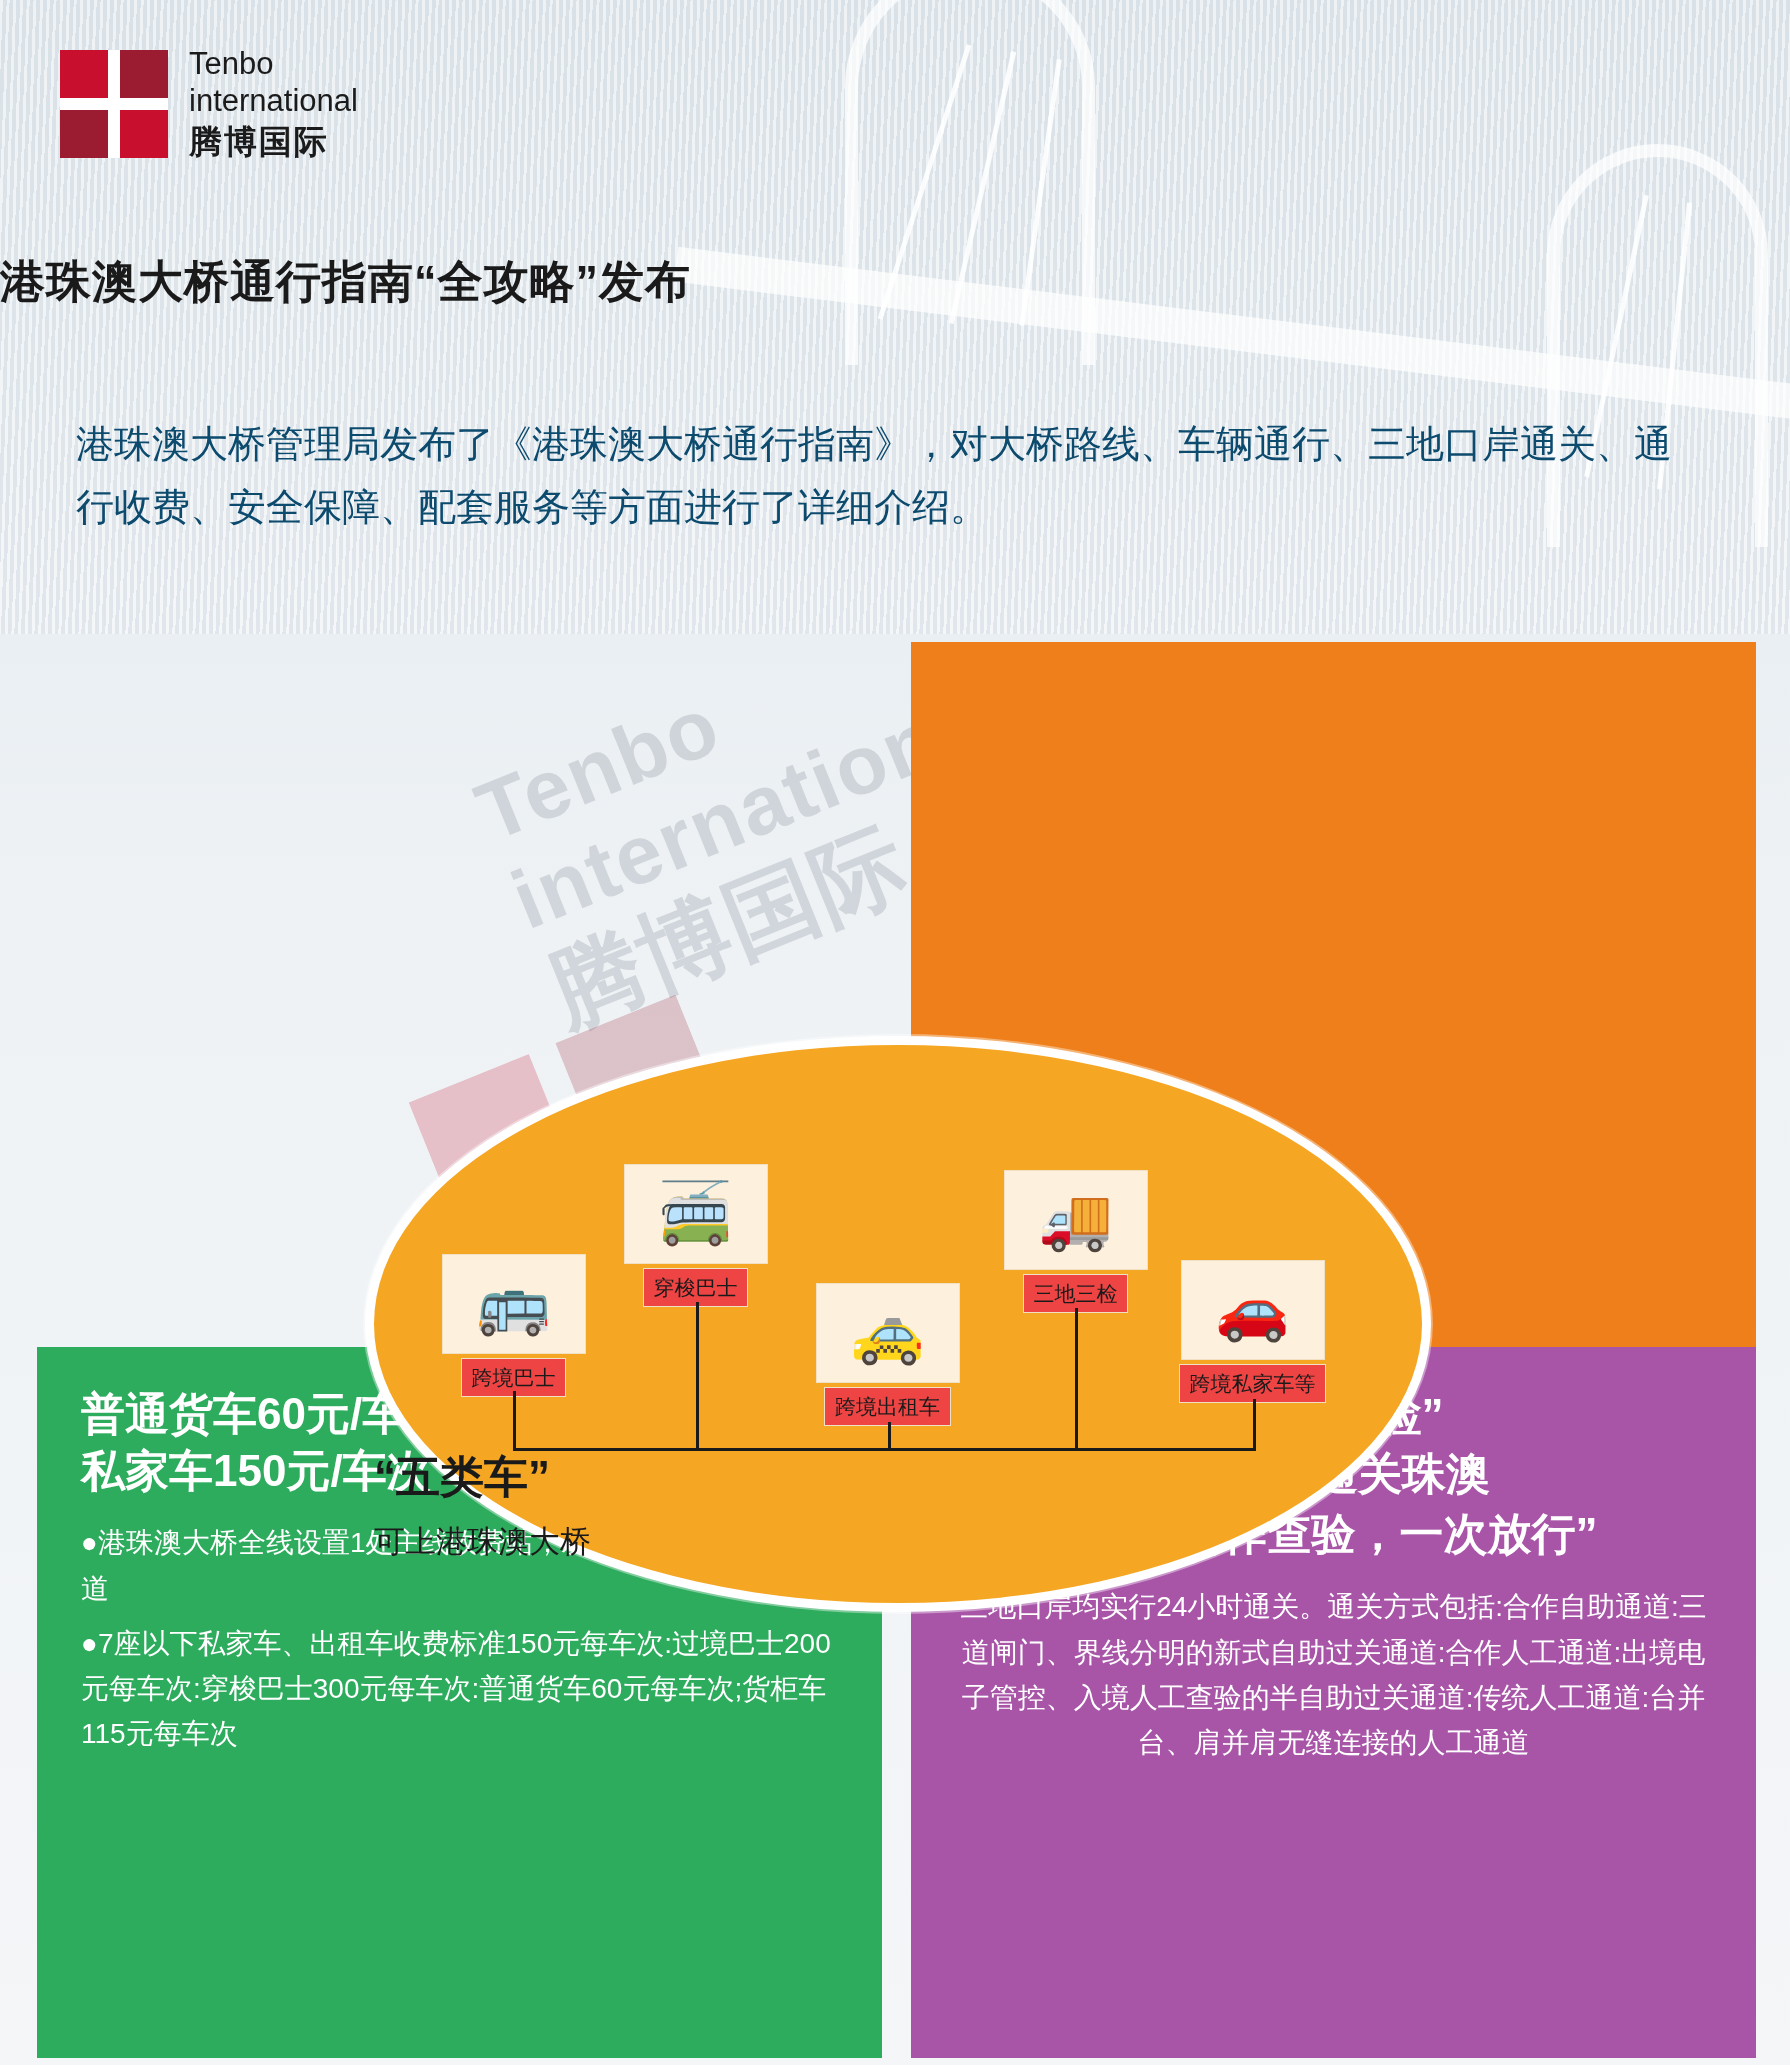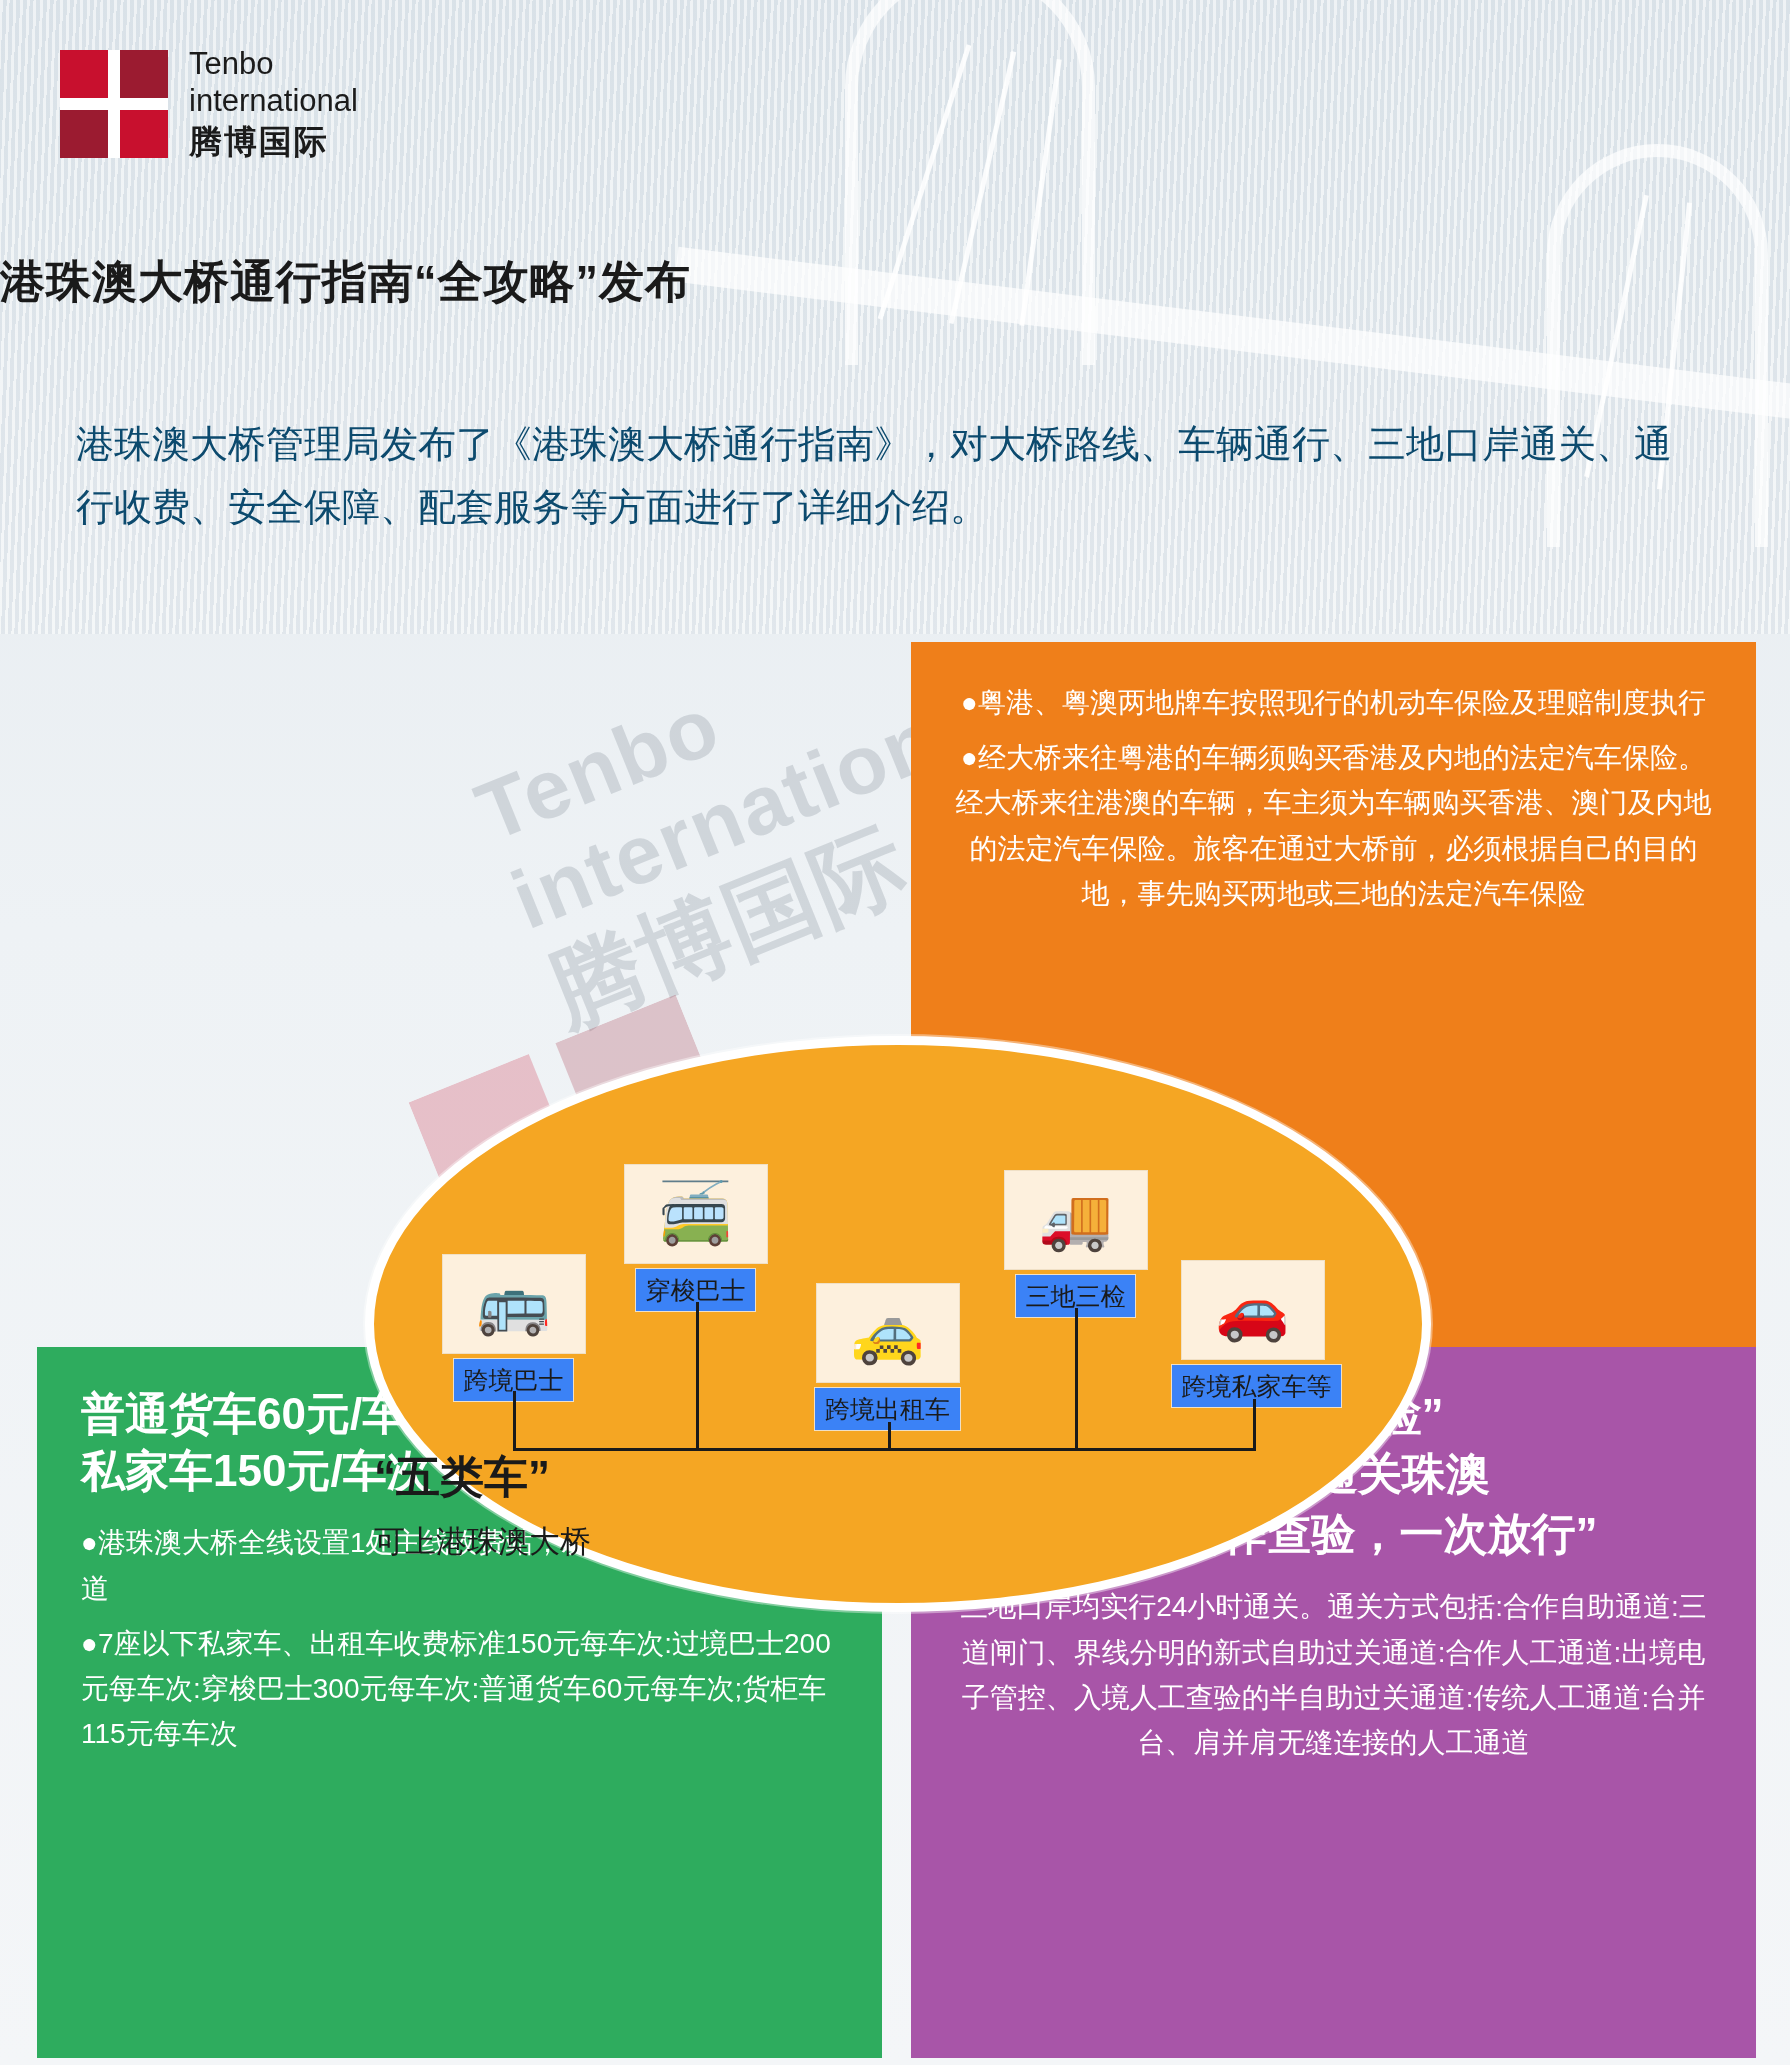--- a/index.html
+++ b/index.html
@@ -168,24 +168,24 @@
     margin: 0 auto;
     background: #fdf0dd;
     border: 1.9px solid #f0e0c6;
     display: flex; align-items: center; justify-content: center;
     font-size: 60px;
     line-height: 1;
   }
   .veh .cap {
     margin: 3.8px auto 0;
     display: inline-block;
-    background: #3b82f6;
+    background: #ef4444;
     border: 1.9px solid #f0e0c6;
     padding: 4.8px 9.6px;
-    font-size: 25px;
+    font-size: 21px;
     color: #1a1a1a;
     white-space: nowrap;
   }
 
   #veh-0 { left: 58px;  top: 209px; }
   #veh-1 { left: 240px; top: 119px; }
   #veh-2 { left: 432px; top: 238px; }
   #veh-3 { left: 620px; top: 125px; }
   #veh-4 { left: 797px; top: 215px; }
 
@@ -243,24 +243,20 @@
       <div class="l2">international</div>
       <div class="l3">腾博国际</div>
     </div>
   </div>
 
   <h1 class="page-title">港珠澳大桥通行指南“全攻略”发布</h1>
   <p class="page-subtitle">港珠澳大桥管理局发布了《港珠澳大桥通行指南》，对大桥路线、车辆通行、三地口岸通关、通行收费、安全保障、配套服务等方面进行了详细介绍。</p>
 
 
   <section class="panel" id="panel-orange">
-    <div class="bullets">
-      <p>●粤港、粤澳两地牌车按照现行的机动车保险及理赔制度执行</p>
-      <p>●经大桥来往粤港的车辆须购买香港及内地的法定汽车保险。经大桥来往港澳的车辆，车主须为车辆购买香港、澳门及内地的法定汽车保险。旅客在通过大桥前，必须根据自己的目的地，事先购买两地或三地的法定汽车保险</p>
-    </div>
   </section>
 
   <section class="panel" id="panel-green">
     <h2>
       <div>普通货车60元/车次</div>
       <div>私家车150元/车次</div>
     </h2>
     <div class="bullets">
       <p>●港珠澳大桥全线设置1处主线收费站，双向共有20条收费车道</p>
       <p>●7座以下私家车、出租车收费标准150元每车次:过境巴士200元每车次:穿梭巴士300元每车次:普通货车60元每车次;货柜车115元每车次</p>

